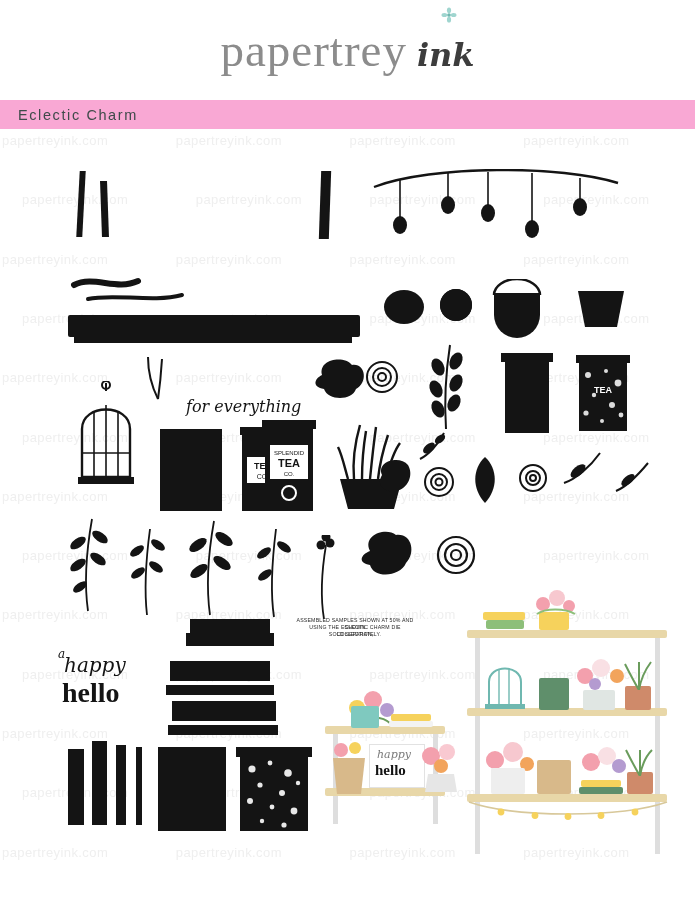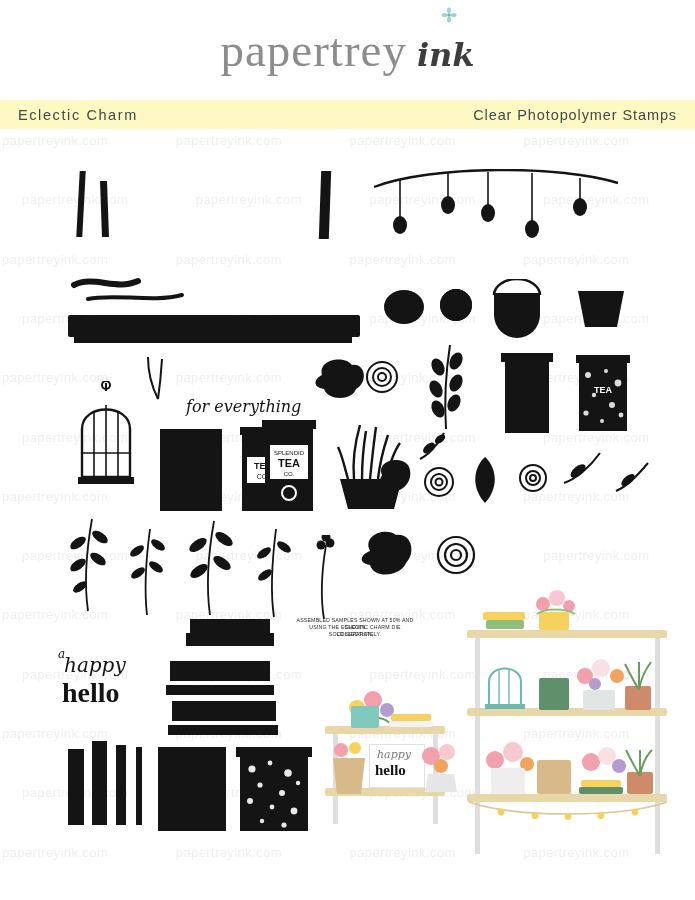--- a/index.html
+++ b/index.html
@@ -56,21 +56,21 @@
     top: -16px;
     right: 18px;
     width: 16px;
     height: 16px;
   }
 
   
   .titlebar {
     position: relative;
     height: 29px;
-    background: #fef9c3;
+    background: #f9a8d4;
     display: flex;
     align-items: center;
     justify-content: space-between;
     padding: 0 18px;
     box-sizing: border-box;
     gap: 28px;
   }
   .titlebar .set-name {
     font-size: 14.5px;
     letter-spacing: 1.6px;
@@ -169,21 +169,20 @@
           <ellipse cx="4.2" cy="10" rx="3.6" ry="2.6"></ellipse>
           <ellipse cx="15.8" cy="10" rx="3.6" ry="2.6"></ellipse>
         </g>
         <circle cx="10" cy="10" r="2.3" fill="#6fb8b0"></circle>
       </svg>
     </div>
   </div>
 
   <div class="titlebar">
     <span class="set-name">Eclectic Charm</span>
-    <span class="set-type">Clear Photopolymer Stamps</span>
   </div>
 
   <div class="watermarks" id="watermark-layer">
       <div class="wm" style="color: rgb(239, 239, 239); left: 2px; top: 4px;">papertreyink.com</div>
       <div class="wm" style="color: rgb(239, 239, 239); left: 175.75px; top: 4px;">papertreyink.com</div>
       <div class="wm" style="color: rgb(239, 239, 239); left: 349.5px; top: 4px;">papertreyink.com</div>
       <div class="wm" style="color: rgb(239, 239, 239); left: 523.25px; top: 4px;">papertreyink.com</div>
       <div class="wm" style="color: rgb(239, 239, 239); left: 22px; top: 63.3077px;">papertreyink.com</div>
       <div class="wm" style="color: rgb(239, 239, 239); left: 195.75px; top: 63.3077px;">papertreyink.com</div>
       <div class="wm" style="color: rgb(239, 239, 239); left: 369.5px; top: 63.3077px;">papertreyink.com</div>

